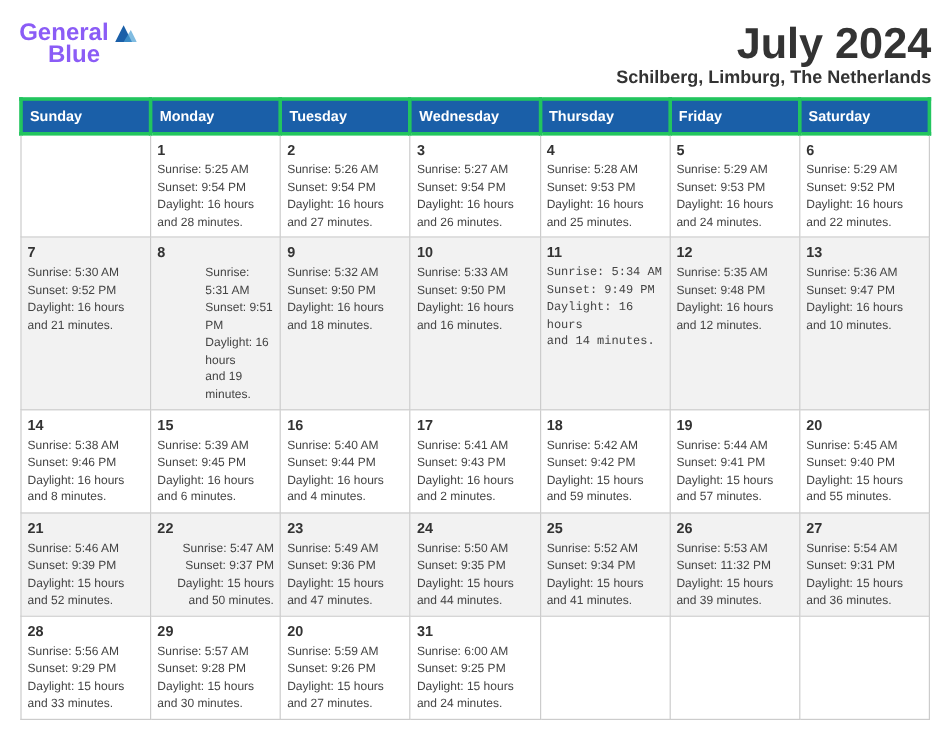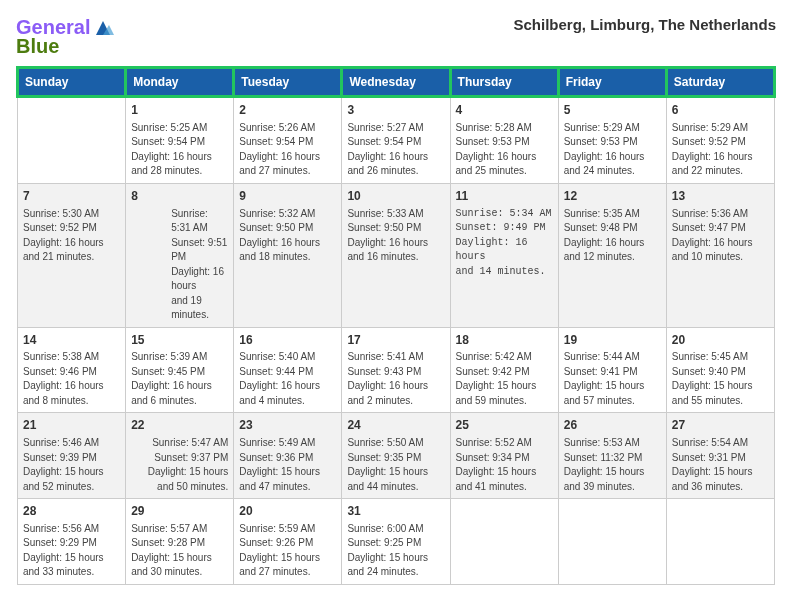--- a/index.html
+++ b/index.html
@@ -91,23 +91,24 @@
 
 <div class="header">
   <div class="logo">
     <div class="logo-row">
       <span style="font-size:20px;font-weight:bold;color:#8b5cf6;">General</span>
       <svg width="22" height="22" viewBox="0 0 22 22" style="margin-left:2px;">
         <polygon points="4,18 11,4 18,18" fill="#1a5fa8"></polygon>
         <polygon points="11,18 17,8 22,18" fill="#4a9fd4" opacity="0.7"></polygon>
       </svg>
     </div>
-    <span style="font-size:20px;font-weight:bold;color:#4d7c0f;margin-top:-4px;">Blue</span>
+    <span style="font-size:20px;font-weight:bold;color:#8b5cf6;margin-top:-4px;margin-left:24px;">Blue</span>
   </div>
   <div class="title-block">
+    <div class="month-year">July 2024</div>
     <div class="location">Schilberg, Limburg, The Netherlands</div>
   </div>
 </div>
 
 <table>
   <thead>
     <tr>
     <th>Sunday</th>
         <th>Monday</th>
         <th>Tuesday</th>

